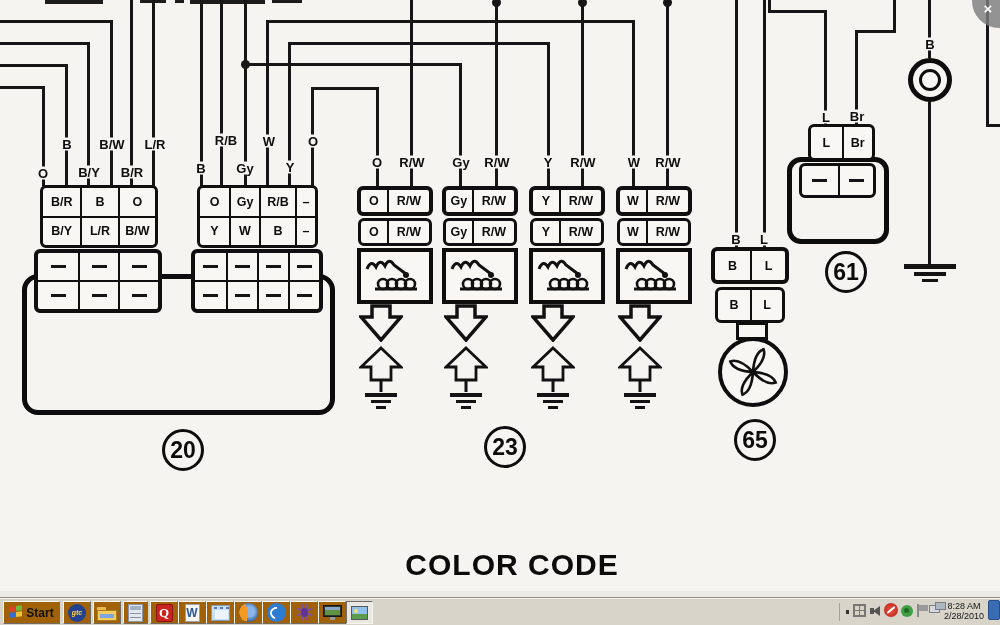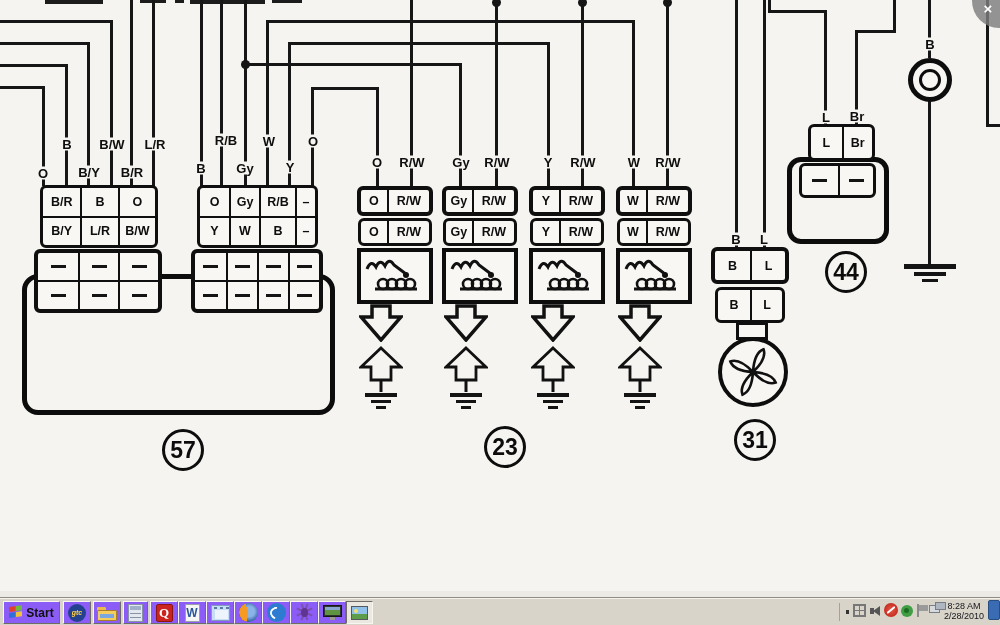--- a/index.html
+++ b/index.html
@@ -31,21 +31,21 @@
          font-size:30px;letter-spacing:1px;color:#0b0b0b}
   
   .bubble{position:absolute;left:972px;top:-26px;width:54px;height:54px;border-radius:50%;
           background:rgba(126,126,126,.82);z-index:6}
   .bubble span{position:absolute;left:8px;top:27px;width:16px;text-align:center;color:#fff;
                font-size:15px;font-weight:bold;line-height:16px}
   
   #bar{position:absolute;left:0;top:597px;width:1000px;height:28px;background:#d8d4c9;
        border-top:1px solid #8f8c84;box-shadow:inset 0 1px 0 #f4f2ec;z-index:8}
   .prebar{position:absolute;left:0;top:591px;width:1000px;height:6px;background:#eceae5;z-index:7}
-  .raised{position:absolute;top:3px;height:23px;background:#8b5cf6;border-top:1px solid #f8f6f1;
+  .raised{position:absolute;top:3px;height:23px;background:#a16207;border-top:1px solid #f8f6f1;
           border-left:1px solid #f8f6f1;border-right:1px solid #6f6c66;border-bottom:1px solid #6f6c66;
           display:flex;align-items:center;justify-content:center;gap:3px}
   .sunken{border-top:1px solid #6f6c66;border-left:1px solid #6f6c66;border-right:1px solid #f8f6f1;
           border-bottom:1px solid #f8f6f1;background:#eae8e0}
   .startlbl{font-size:12px;font-weight:bold;color:#111}
   .flag{position:relative;width:14px;height:13px;transform:skewY(-8deg);display:grid;
         grid-template-columns:6px 6px;grid-template-rows:5px 5px;gap:1px}
   .tico{position:absolute;z-index:9}
   .traytxt{position:absolute;left:941px;top:601px;width:46px;font-size:9px;line-height:10px;
            color:#15151a;text-align:center;z-index:9}
@@ -201,21 +201,21 @@
     <b class="cell rt">
         <i class="dash"></i>
       </b>
     <b class="cell rt">
         <i class="dash"></i>
       </b>
     <b class="cell rt">
         <i class="dash"></i>
       </b>
   </div>
-  <div class="numcircle" style="left:162px;top:429px">57</div>
+  <div class="numcircle" style="left:162px;top:429px">20</div>
 
   <div class="conn thick" style="left:357px;top:186px;width:76px;height:30px;grid-template-columns:38% 62%">
     <b class="cell nb">O</b>
     <b class="cell">R/W</b>
   </div>
   <div class="conn" style="left:358px;top:218px;width:74px;height:28px;grid-template-columns:38% 62%">
     <b class="cell nb">O</b>
     <b class="cell">R/W</b>
   </div>
   <div class="coilbox" style="left:357px;top:248px;width:76px;height:56px">
@@ -353,40 +353,41 @@
     <svg width="62" height="62" viewBox="0 0 62 62">
         <g transform="rotate(25 31 31)" fill="#f7f6f3" stroke="#111" stroke-width="2.6">
           <path d="M31 31 Q24 13 31 6 Q38 13 31 31Z"></path>
           <path d="M31 31 Q49 24 56 31 Q49 38 31 31Z"></path>
           <path d="M31 31 Q38 49 31 56 Q24 49 31 31Z"></path>
           <path d="M31 31 Q13 38 6 31 Q13 24 31 31Z"></path>
         </g>
         <circle cx="31" cy="31" r="2.5" fill="#111"></circle>
       </svg>
   </div>
-  <div class="numcircle" style="left:734px;top:419px">31</div>
+  <div class="numcircle" style="left:734px;top:419px">65</div>
 
   <div class="bigrect" style="left:787px;top:157px;width:102px;height:87px;border-radius:14px"></div>
   <div class="conn" style="left:808px;top:124px;width:67px;height:37px;grid-template-columns:1fr 1fr">
     <b class="cell nb">L</b>
     <b class="cell">Br</b>
   </div>
   <div class="conn" style="left:799px;top:163px;width:77px;height:35px;grid-template-columns:1fr 1fr">
     <b class="cell nb">
         <i class="dash"></i>
       </b>
     <b class="cell">
         <i class="dash"></i>
       </b>
   </div>
-  <div class="numcircle" style="left:825px;top:251px">44</div>
+  <div class="numcircle" style="left:825px;top:251px">61</div>
 
   <div class="circ" style="left:908px;top:58px;width:44px;height:44px;border:5px solid #0d0d0d;z-index:2"></div>
   <div class="circ" style="left:919px;top:69px;width:22px;height:22px;border:3px solid #0d0d0d;z-index:2"></div>
 
+  <div class="title">COLOR CODE</div>
 
   <div class="bubble">
     <span>×</span>
   </div>
 
   <div class="prebar"></div>
   <div id="bar">
     <div class="raised" style="left:3px;width:57px">
       <span class="flag">
         <i style="background:#e3402b"></i>

